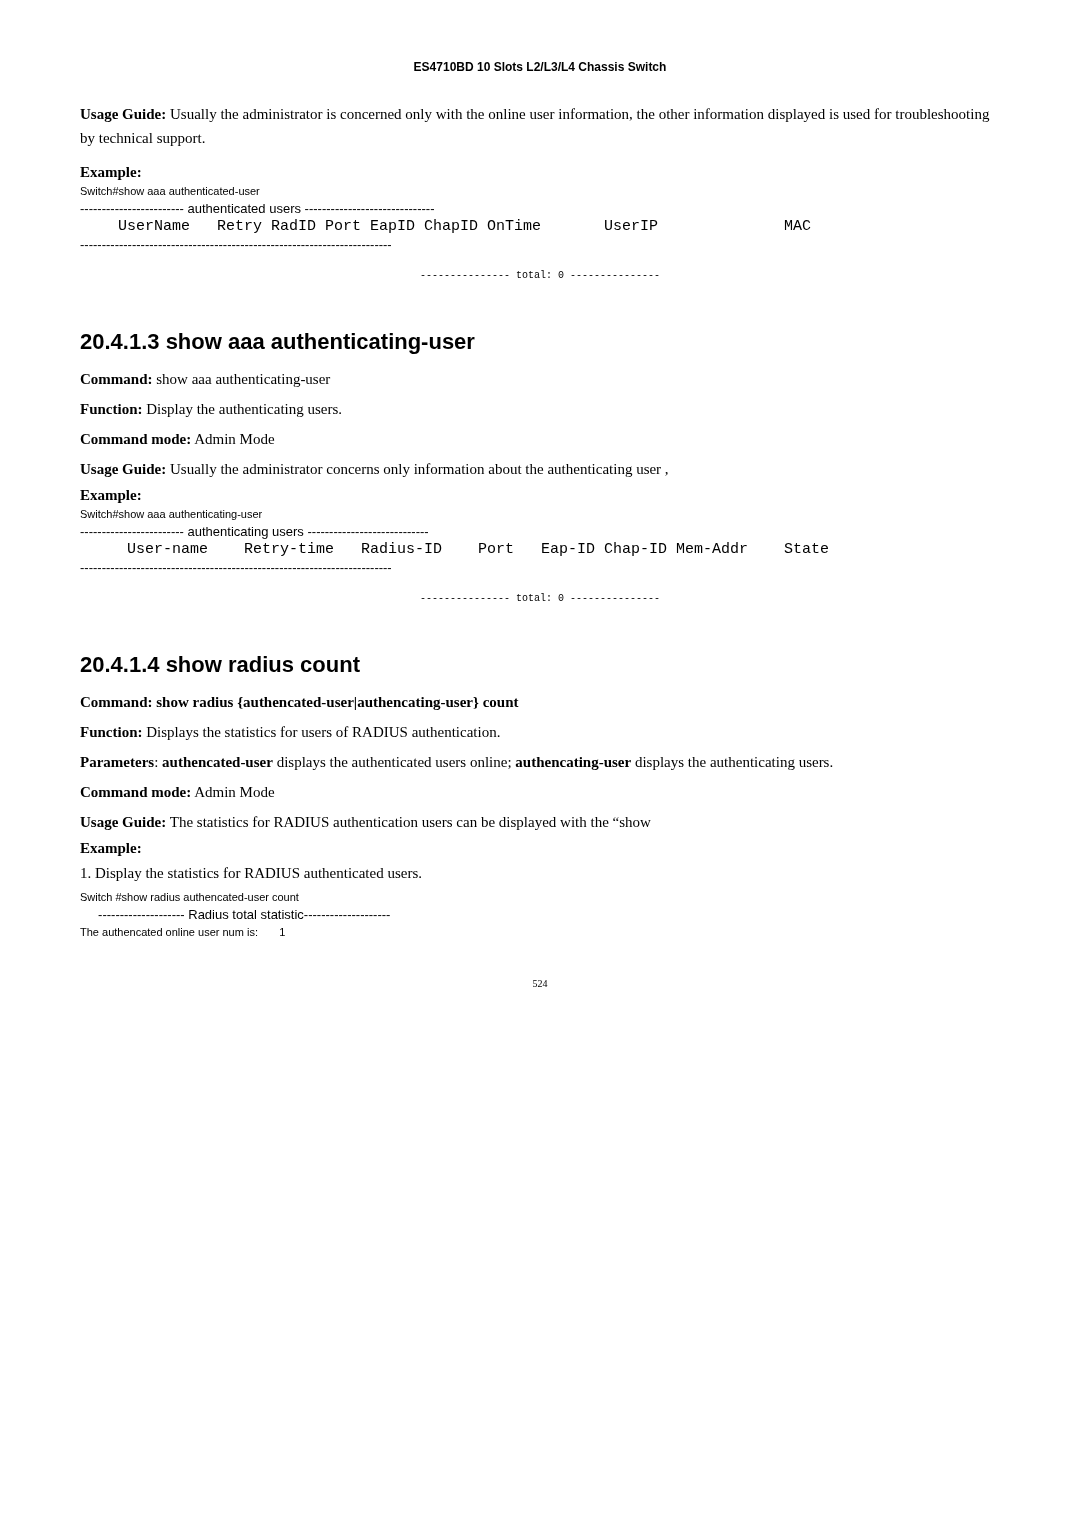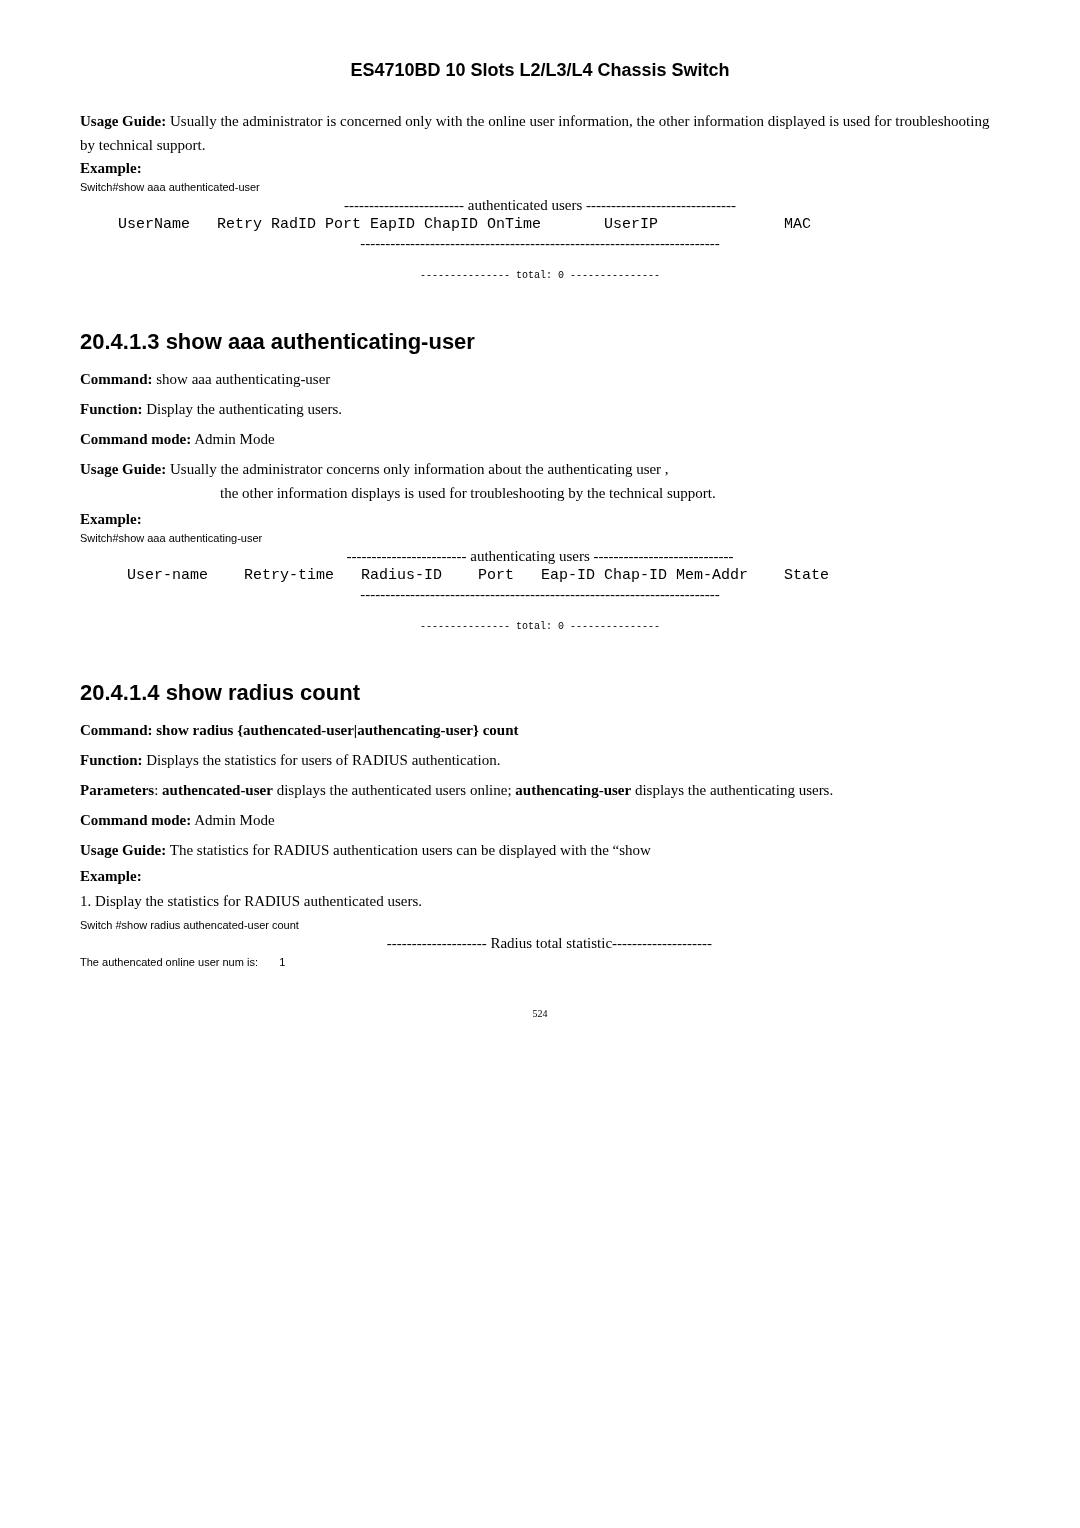--- a/index.html
+++ b/index.html
@@ -12,47 +12,46 @@
       font-family: "Times New Roman", Times, serif;
       font-size: 15px;
       color: #000000;
       width: 1080px;
       min-height: 1528px;
       padding: 60px 80px 80px 80px;
     }
     .page-header {
       text-align: center;
       font-weight: bold;
-      font-size: 18px;
+      font-size: 12px;
       margin-bottom: 28px;
       font-family: Arial, sans-serif;
     }
     .usage-guide-block {
-      margin-bottom: 3px;
+      margin-bottom: 14px;
       line-height: 1.6;
     }
     .label-bold {
       font-weight: bold;
     }
     .example-label {
       font-weight: bold;
       margin-bottom: 4px;
     }
     .code-block {
       font-family: Liberation Sans, sans-serif;
       font-size: 11px;
       margin: 4px 0;
       white-space: pre;
     }
     .divider-line {
-      font-family: Liberation Serif, serif;
-      font-size: 15px;
+      font-family: Liberation Sans, sans-serif;
+      font-size: 13px;
       margin: 2px 0;
       white-space: pre;
-      text-align: center;
     }
     .section-heading {
       font-size: 22px;
       font-weight: bold;
       margin-top: 48px;
       margin-bottom: 12px;
       font-family: Arial, sans-serif;
     }
     .field-row {
       margin-bottom: 6px;
@@ -111,21 +110,20 @@
 <div class="field-row">
   <span class="label-bold">Function:</span><span> Display the authenticating users.</span>
 </div>
 
 <div class="field-row">
   <span class="label-bold">Command mode:</span><span> Admin Mode</span>
 </div>
 
 <div class="field-row">
   <span class="label-bold">Usage Guide:</span><span> Usually the administrator concerns only information about the authenticating user ,</span>
-  <div class="indent-block">the other information displays is used for troubleshooting by the technical support.</div>
 </div>
 
 <div class="example-label">Example:</div>
 
 <div class="code-block">Switch#show aaa authenticating-user</div>
 
 <div class="divider-line">------------------------ authenticating users ----------------------------</div>
 
 <div class="table-header-row">   User-name    Retry-time   Radius-ID    Port   Eap-ID Chap-ID Mem-Addr    State</div>
 

